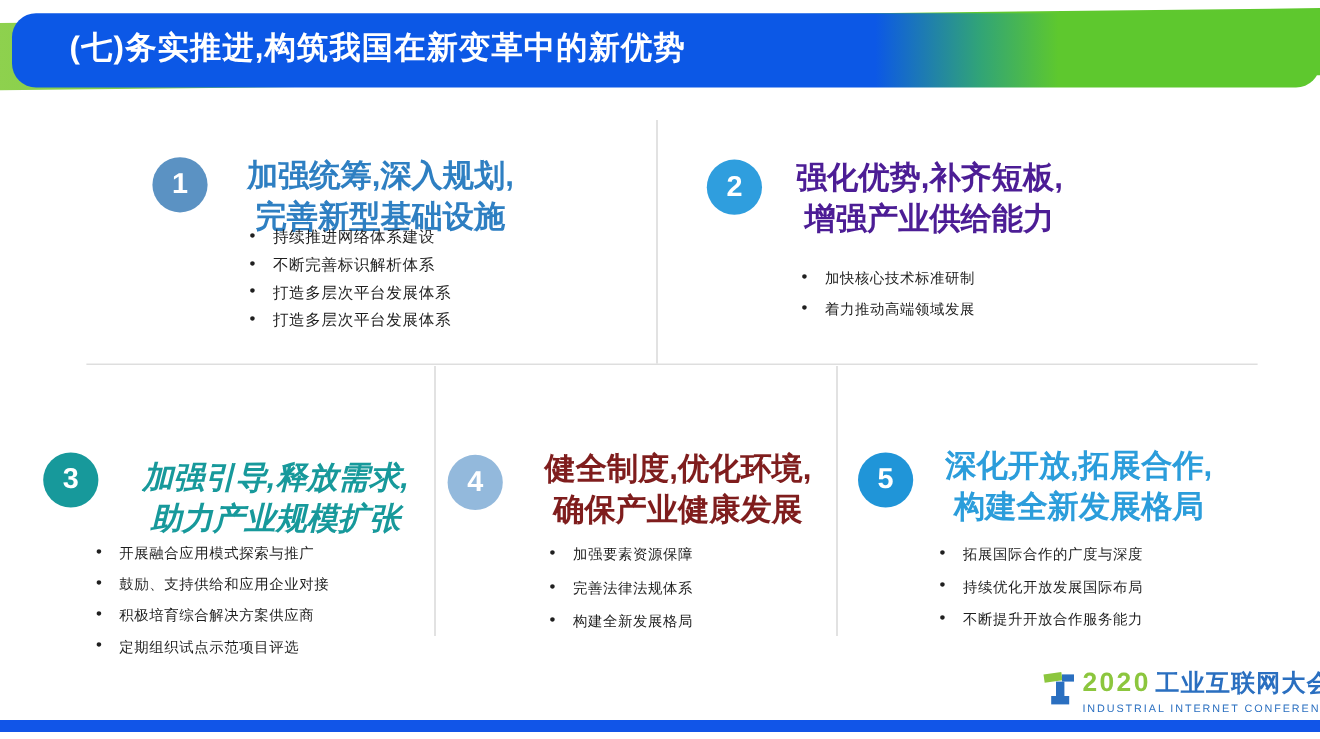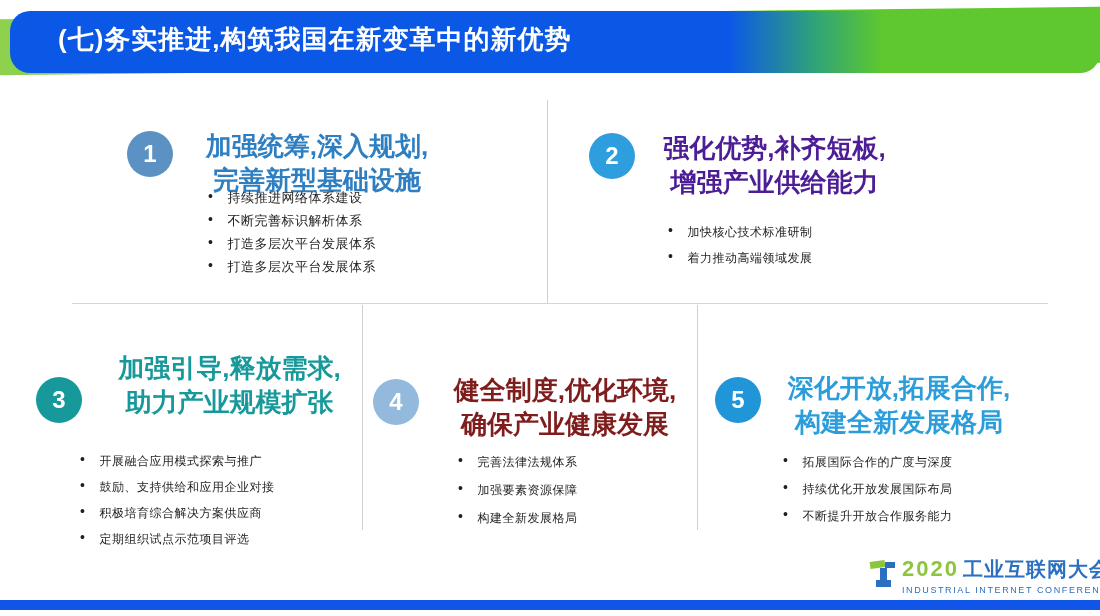--- a/index.html
+++ b/index.html
@@ -30,21 +30,21 @@
   #b2{left:589px;top:133px;background:#2f9ede;}
   #b3{left:36px;top:377px;background:#17999b;}
   #b4{left:373px;top:379px;background:#93b9dc;}
   #b5{left:715px;top:377px;background:#2095d8;}
 
   
   .heading{position:absolute;font-weight:700;font-size:26px;line-height:34px;
     text-align:center;white-space:nowrap;}
   #h1{left:182px;top:129px;width:270px;color:#2e7fc2;}
   #h2{left:642px;top:131px;width:265px;color:#4c1d95;}
-  #h3{left:82px;top:351px;width:295px;color:#17999b;}
+  #h3{left:82px;top:381px;width:295px;color:#17999b;font-style:italic;}
   #h4{left:431px;top:373px;width:268px;color:#7f1d1d;}
   #h5{left:765px;top:371px;width:268px;color:#2b9ddb;}
 
   
   ul.bullets{position:absolute;margin:0;padding:0;list-style:none;color:#1f1f1f;
     font-size:12px;letter-spacing:0.5px;white-space:nowrap;}
   ul.bullets li::before{content:"•";font-size:14px;margin-right:14px;position:relative;top:-1px;}
   #l1{left:208px;top:186px;line-height:23px;font-size:13px;}
   #l2{left:668px;top:219px;line-height:25px;}
   #l3{left:80px;top:448px;line-height:25px;}
@@ -115,22 +115,22 @@
     <li>积极培育综合解决方案供应商</li>
     <li>定期组织试点示范项目评选</li>
   </ul>
 
   <div class="badge" id="b4">4</div>
   <div class="heading" id="h4">
     <span>健全制度,优化环境,</span><br>
     <span>确保产业健康发展</span>
   </div>
   <ul class="bullets" id="l4">
+    <li>加强要素资源保障</li>
     <li>完善法律法规体系</li>
-    <li>加强要素资源保障</li>
     <li>构建全新发展格局</li>
   </ul>
 
   <div class="badge" id="b5">5</div>
   <div class="heading" id="h5">
     <span>深化开放,拓展合作,</span><br>
     <span>构建全新发展格局</span>
   </div>
   <ul class="bullets" id="l5">
     <li>拓展国际合作的广度与深度</li>

